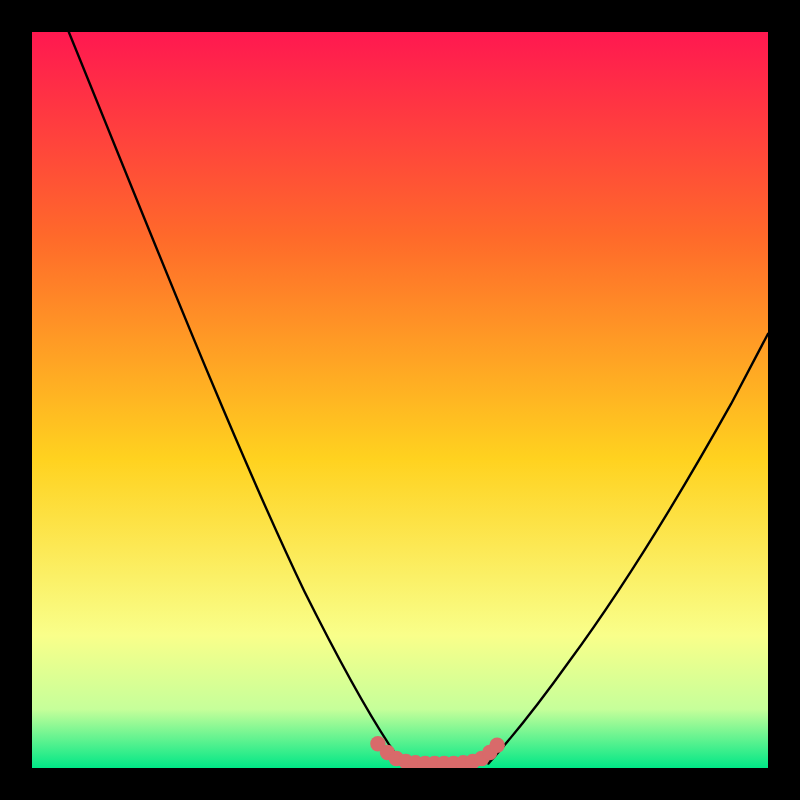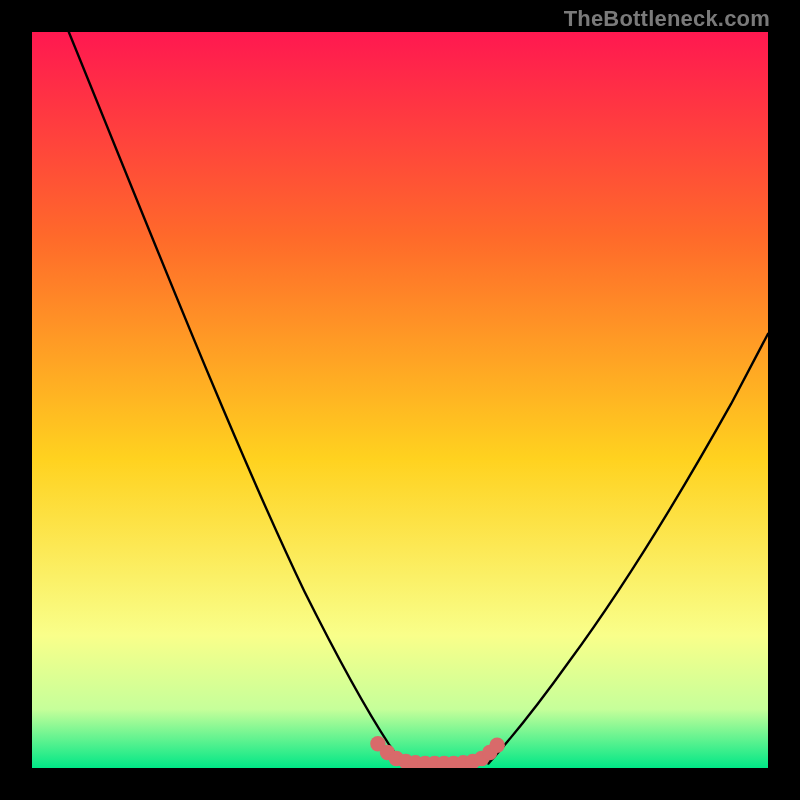--- a/index.html
+++ b/index.html
@@ -76,14 +76,13 @@
       <circle cx="56.0" cy="99.4" r="1.05"></circle>
       <circle cx="57.3" cy="99.4" r="1.05"></circle>
       <circle cx="58.6" cy="99.3" r="1.05"></circle>
       <circle cx="59.9" cy="99.1" r="1.05"></circle>
       <circle cx="61.1" cy="98.7" r="1.05"></circle>
       <circle cx="62.2" cy="97.9" r="1.05"></circle>
       <circle cx="63.2" cy="96.9" r="1.05"></circle>
     </g>
   </svg>
 
-  <div class="watermark">TheBottleneck.com</div>
 </div>
 
 </body></html>

